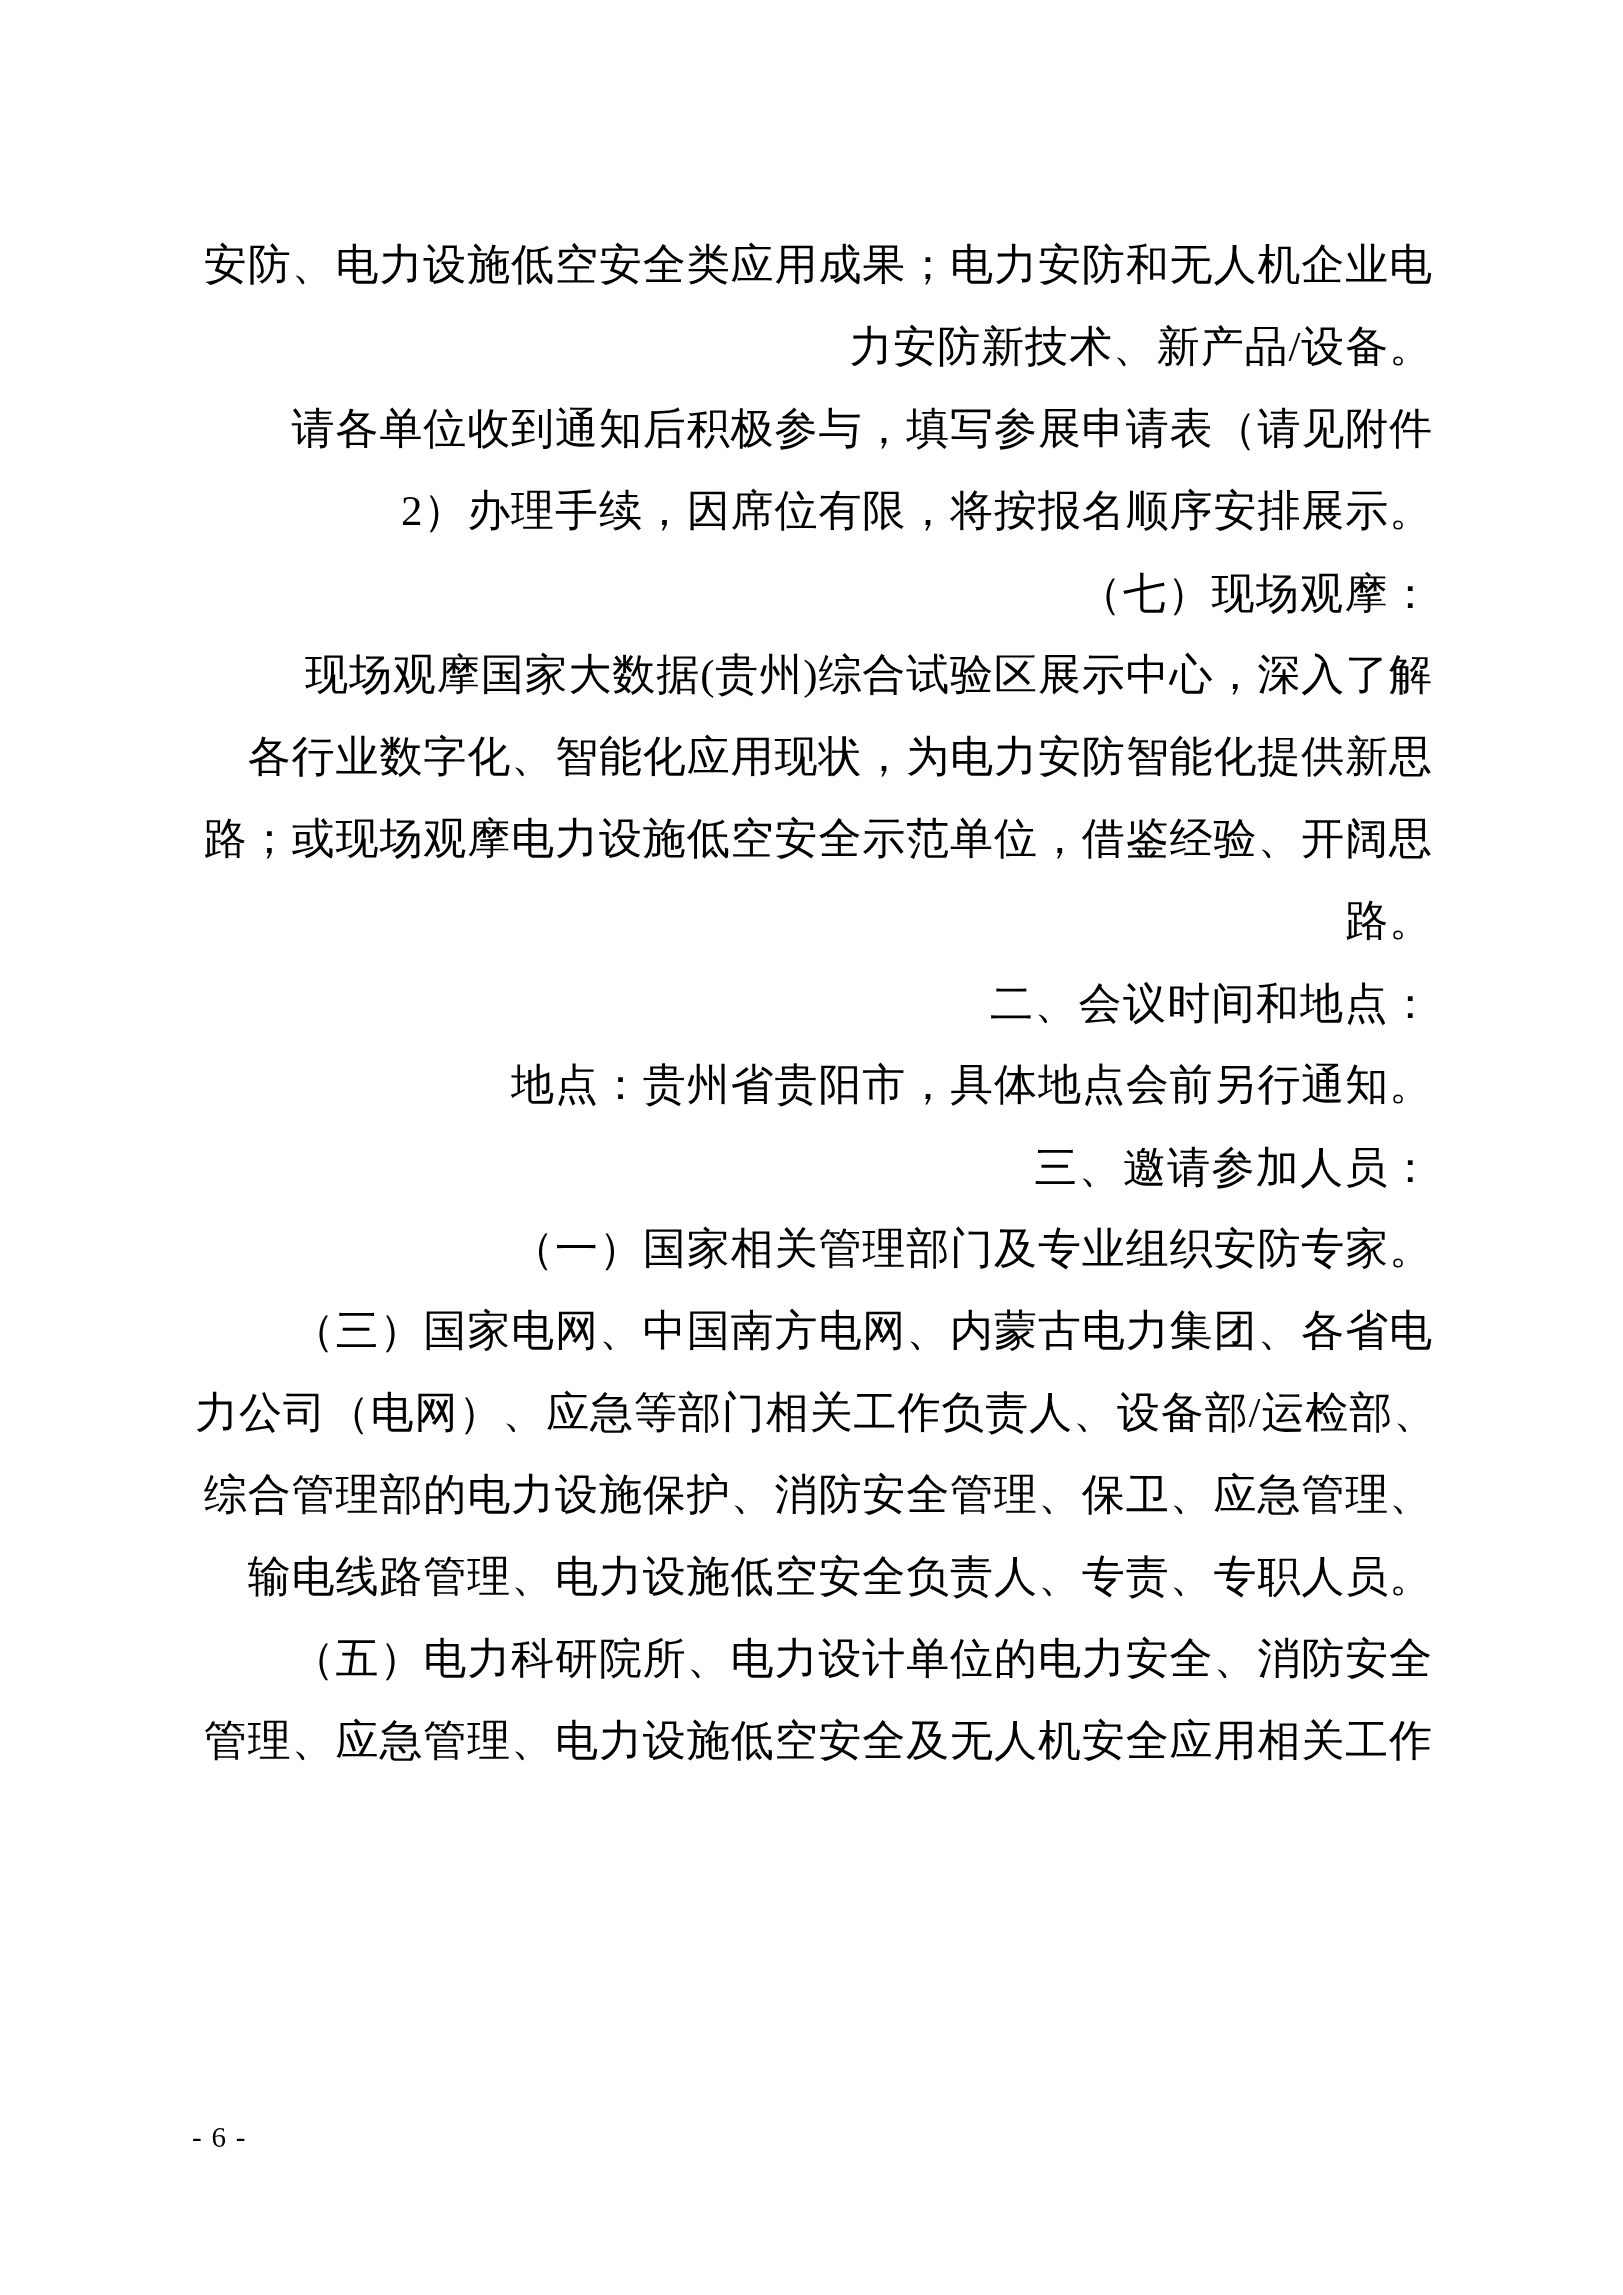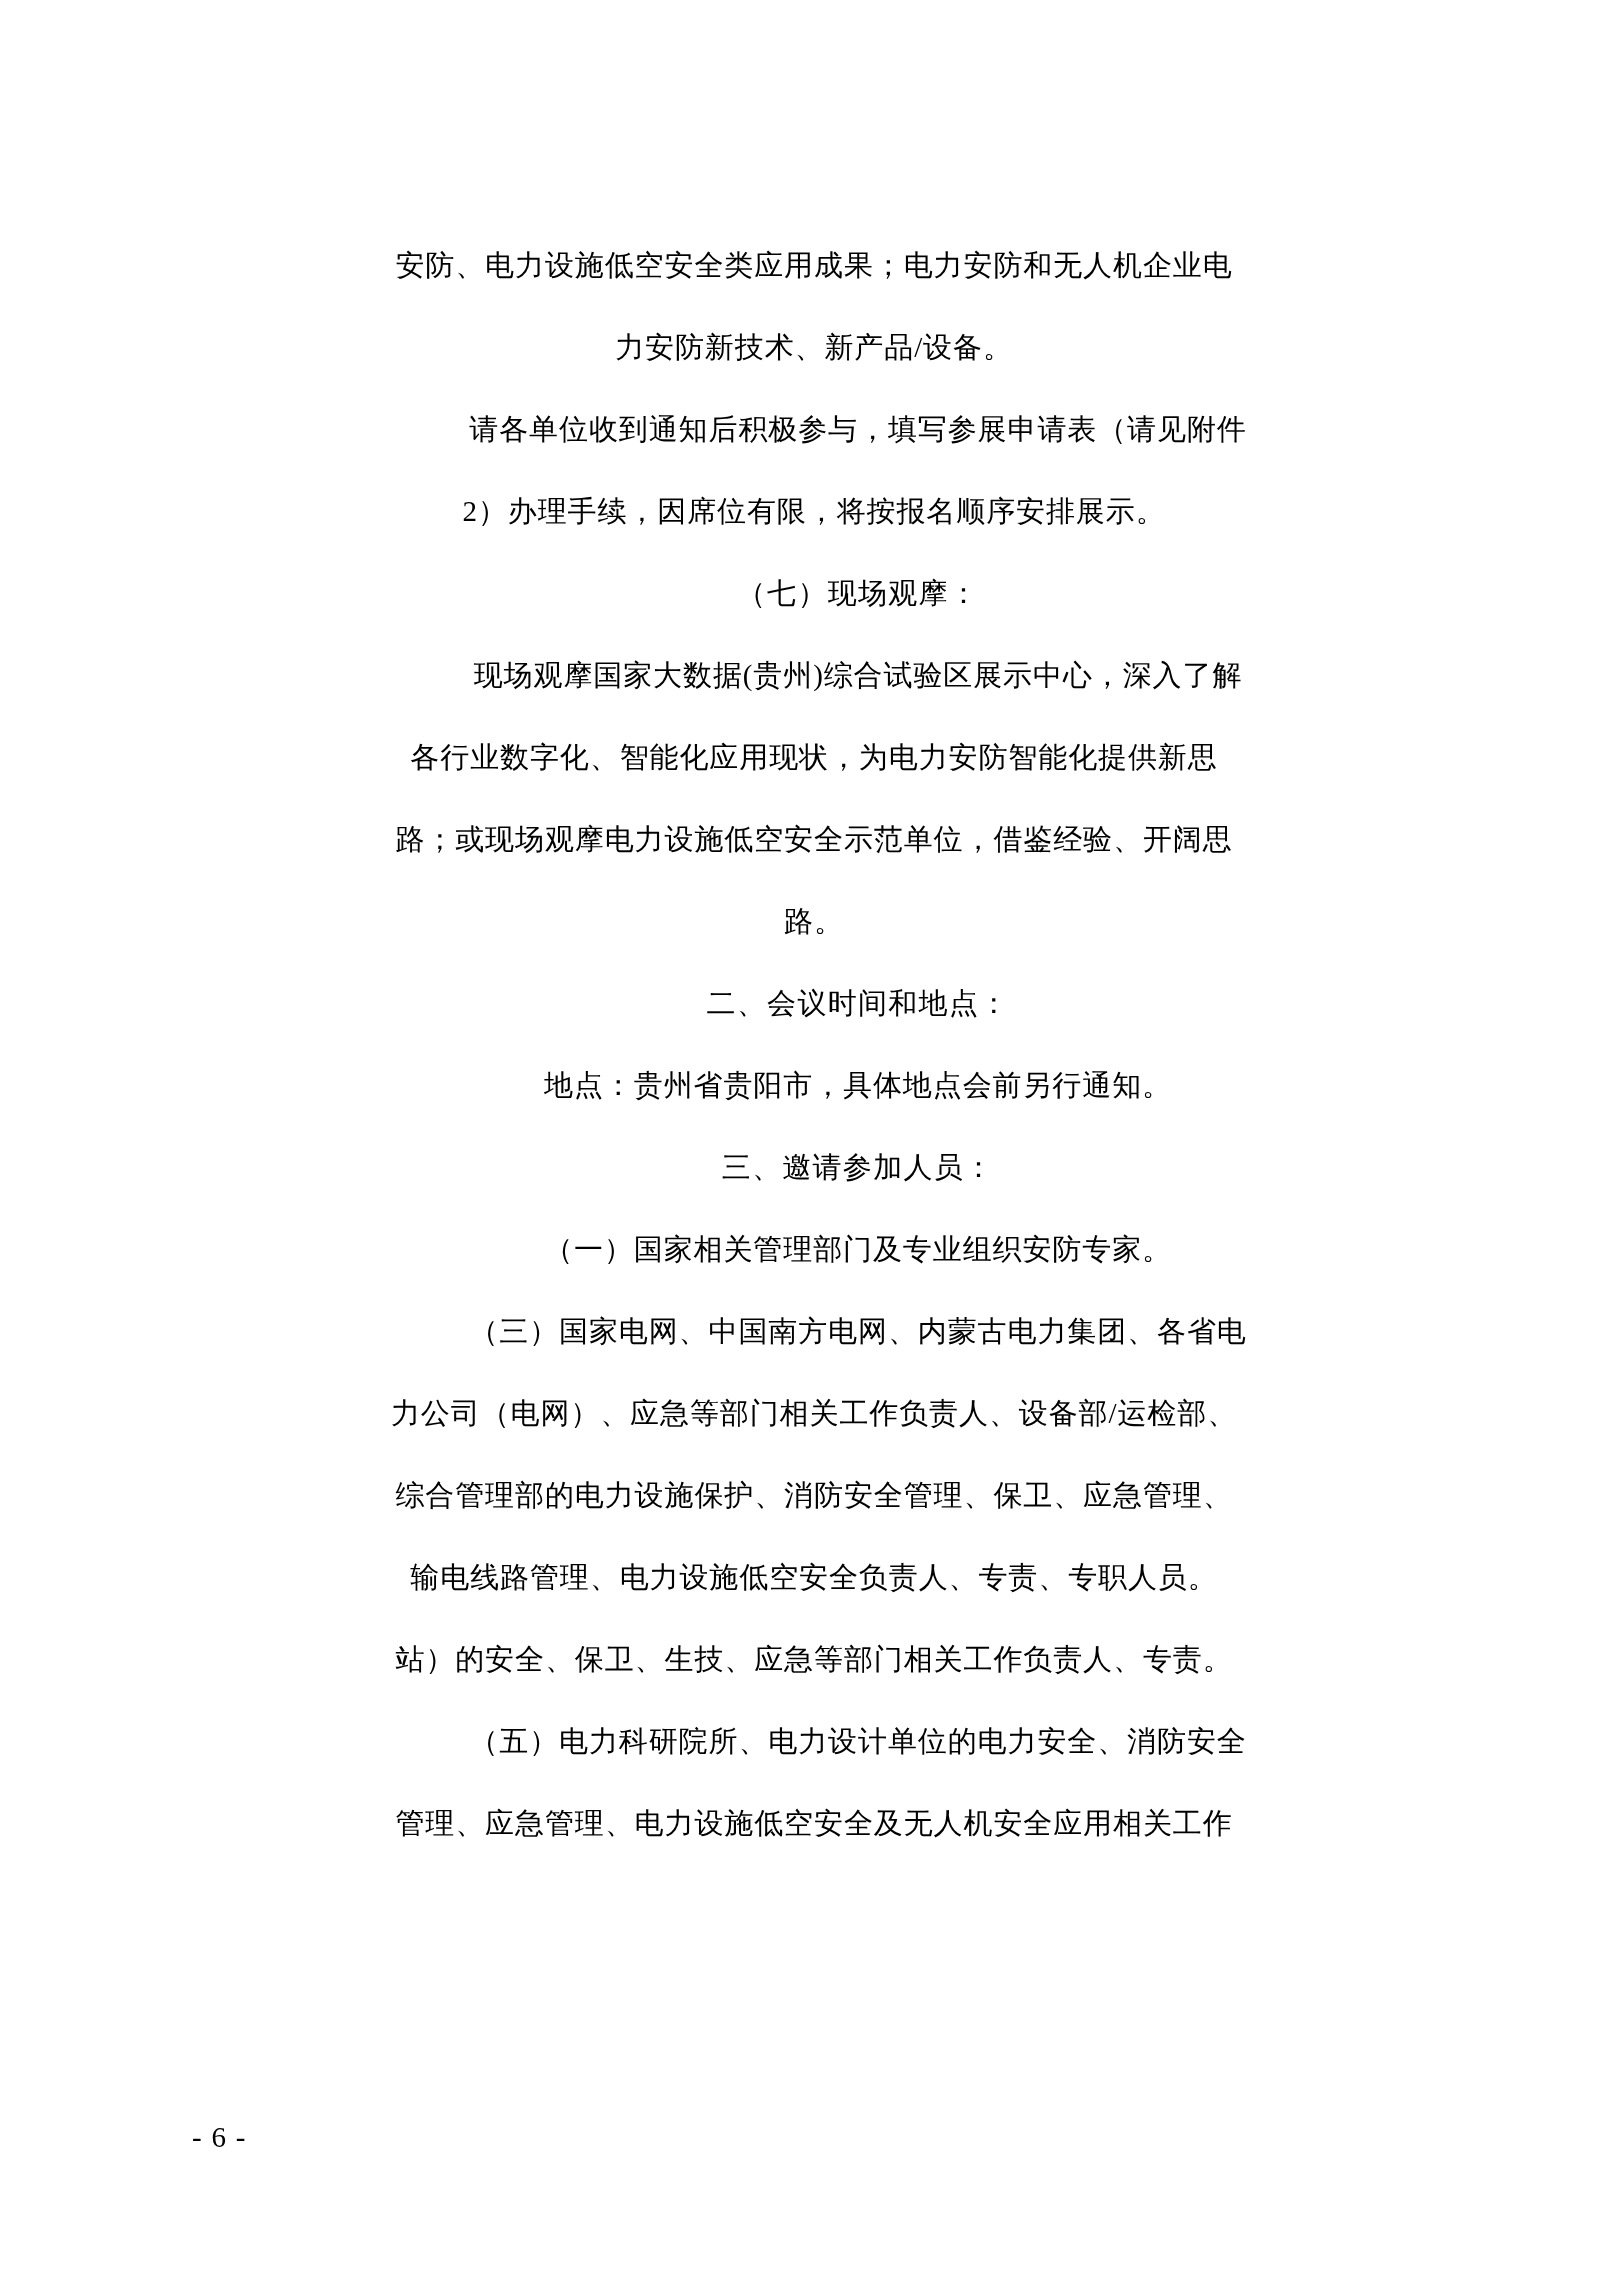--- a/index.html
+++ b/index.html
@@ -18,24 +18,24 @@
   }
   .text-block {
     position: absolute;
     left: 195px;
     top: 224px;
     width: 1238px;
   }
   .line {
     height: 82px;
     line-height: 82px;
-    font-size: 29px;
+    font-size: 43px;
     letter-spacing: 0.9px;
     white-space: nowrap;
-    text-align: center;
+    text-align: right;
   }
   .line.indent {
     text-indent: 88px;
   }
   .line.bold {
     font-weight: normal;
     font-family: "Liberation Sans", "DejaVu Sans", sans-serif;
     letter-spacing: 1.3px;
   }
   .page-number {
@@ -65,19 +65,18 @@
       <div class="line">路；或现场观摩电力设施低空安全示范单位，借鉴经验、开阔思</div>
       <div class="line">路。</div>
       <div class="line indent bold">二、会议时间和地点：</div>
       <div class="line indent">地点：贵州省贵阳市，具体地点会前另行通知。</div>
       <div class="line indent bold">三、邀请参加人员：</div>
       <div class="line indent">（一）国家相关管理部门及专业组织安防专家。</div>
       <div class="line indent">（三）国家电网、中国南方电网、内蒙古电力集团、各省电</div>
       <div class="line">力公司（电网）、应急等部门相关工作负责人、设备部/运检部、</div>
       <div class="line">综合管理部的电力设施保护、消防安全管理、保卫、应急管理、</div>
       <div class="line">输电线路管理、电力设施低空安全负责人、专责、专职人员。</div>
-      <div class="line">站）的安全、保卫、生技、应急等部门相关工作负责人、专责。</div>
       <div class="line indent">（五）电力科研院所、电力设计单位的电力安全、消防安全</div>
       <div class="line">管理、应急管理、电力设施低空安全及无人机安全应用相关工作</div>
     </main>
   <footer class="page-number">- 6 -</footer>
 </div>
 
 
 </body></html>

